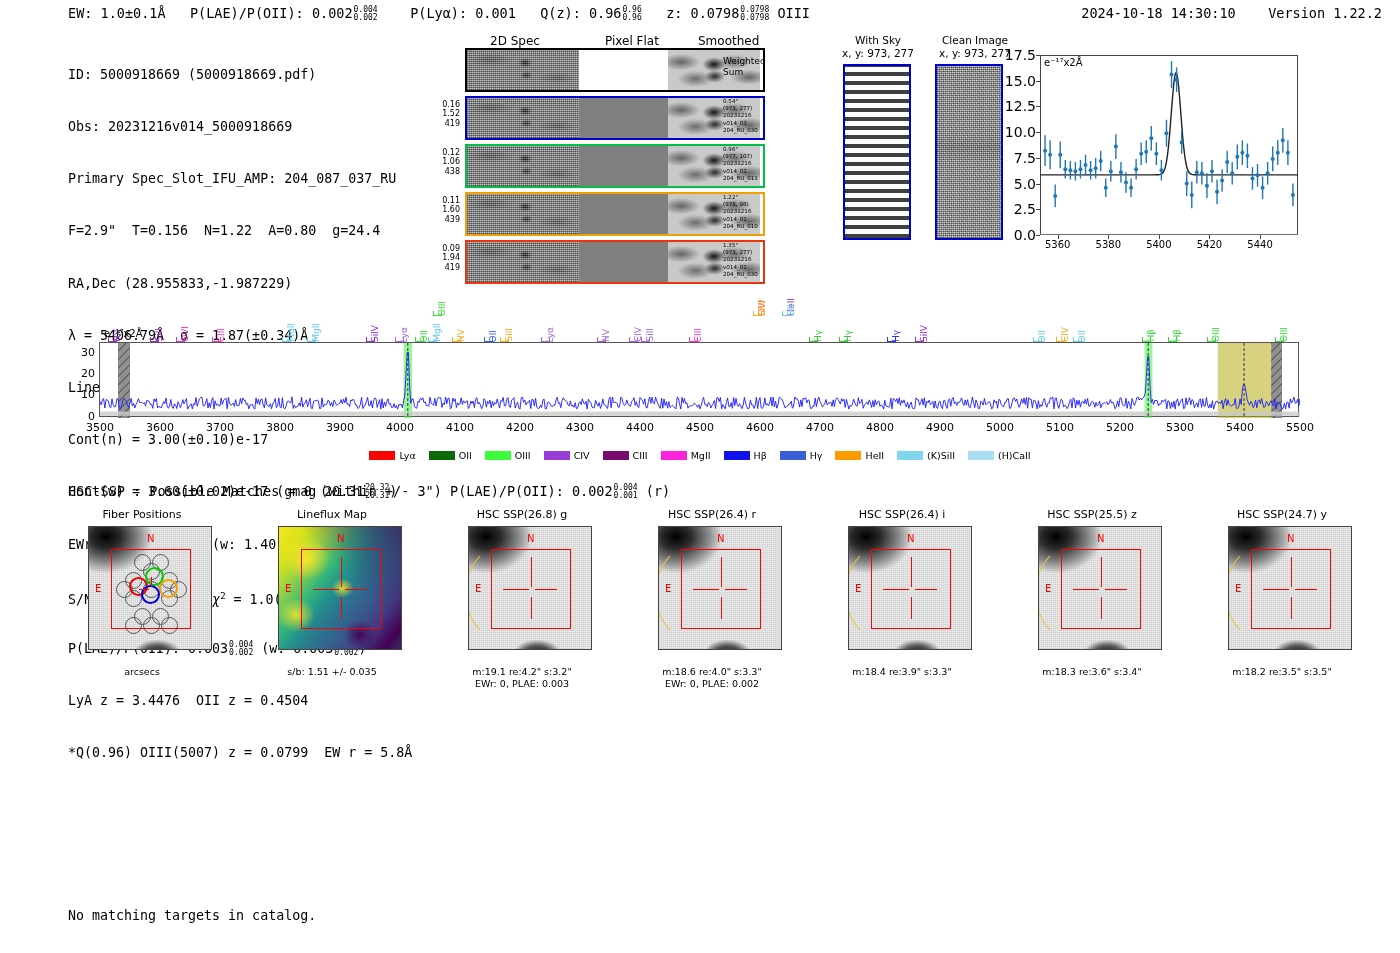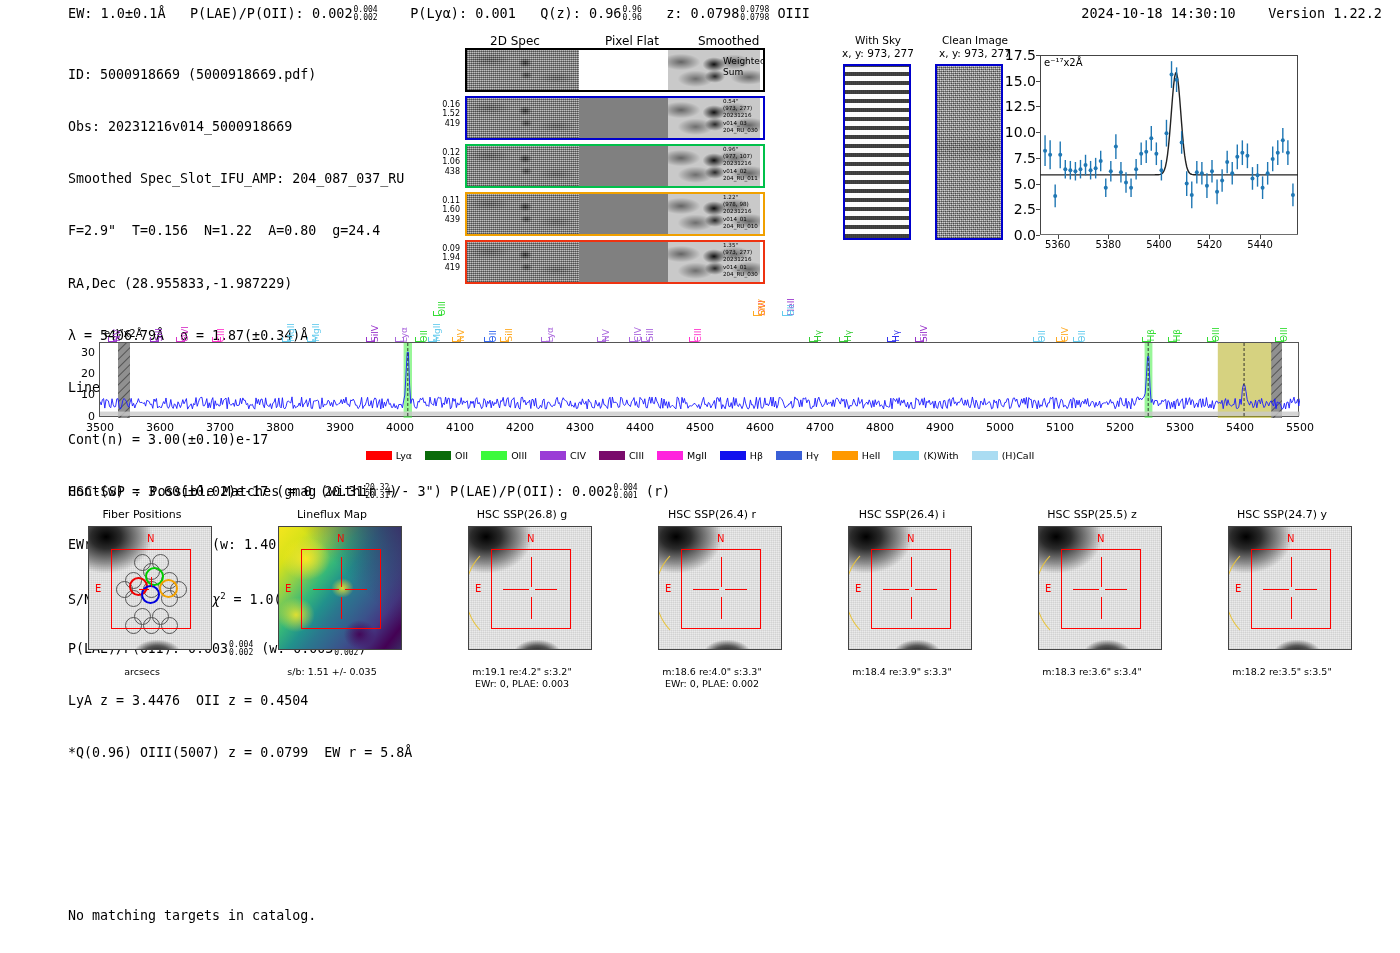--- a/index.html
+++ b/index.html
@@ -201,21 +201,21 @@
   </div>
   <div id="header-timestamp">
     <span>2024-10-18 14:30:10</span>&nbsp;&nbsp;&nbsp;
     <span>Version 1.22.2</span>
   </div>
 </div>
 
 <div id="info-block">
   <div>ID: 5000918669 (5000918669.pdf)</div>
   <div>Obs: 20231216v014_5000918669</div>
-  <div>Smoothed Spec_Slot_IFU_AMP: 204_087_037_RU</div>
+  <div>Primary Spec_Slot_IFU_AMP: 204_087_037_RU</div>
   <div>F=2.9"  T=0.156  N=1.22  A=0.80  g=24.4</div>
   <div>RA,Dec (28.955833,-1.987229)</div>
   <div>λ = 5406.79Å  σ = 1.87(±0.34)Å</div>
   <div>LineFlux = 2.30(±0.30)e-16</div>
   <div>Cont(n) = 3.00(±0.10)e-17</div>
   <div><span>Cont(w) = 3.60(±0.02)e-17 (gmag 20.31</span><span class="frac"><i>20.32</i><i>20.31</i></span><span>)</span></div>
   <div>EWr = 1.70(±0.23) (w: 1.40(±0.19))Å</div>
   <div><span>S/N = 9.0(±0.4)   </span><span style="font-style:italic">χ</span><span class="sup">2</span><span> = 1.0(±0.2)</span></div>
   <div><span>P(LAE)/P(OII): 0.003</span><span class="frac"><i>0.004</i><i>0.002</i></span> <span>(w: 0.003</span><span class="frac"><i>0.004</i><i>0.002</i></span><span>)</span></div>
   <div>LyA z = 3.4476  OII z = 0.4504</div>
@@ -616,21 +616,21 @@
       <div class="lg">
         <span class="sw" style="background: rgb(58, 95, 214);"></span>
         <span>Hγ</span>
       </div>
       <div class="lg">
         <span class="sw" style="background: rgb(255, 153, 0);"></span>
         <span>HeII</span>
       </div>
       <div class="lg">
         <span class="sw" style="background: rgb(127, 214, 238);"></span>
-        <span>(K)With</span>
+        <span>(K)SiII</span>
       </div>
       <div class="lg">
         <span class="sw" style="background: rgb(170, 220, 242);"></span>
         <span>(H)CaII</span>
       </div>
     </div>
 </div>
 
 <div id="hsc-head">
   <span>HSC-SSP : Possible Matches = 0 (within +/- 3")  P(LAE)/P(OII): 0.002</span><span class="frac"><i>0.004</i><i>0.001</i></span>

